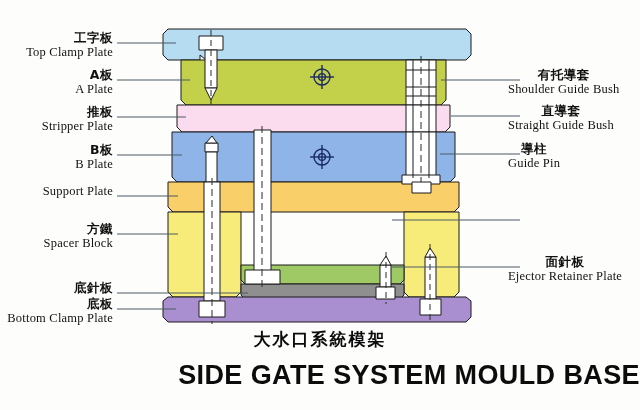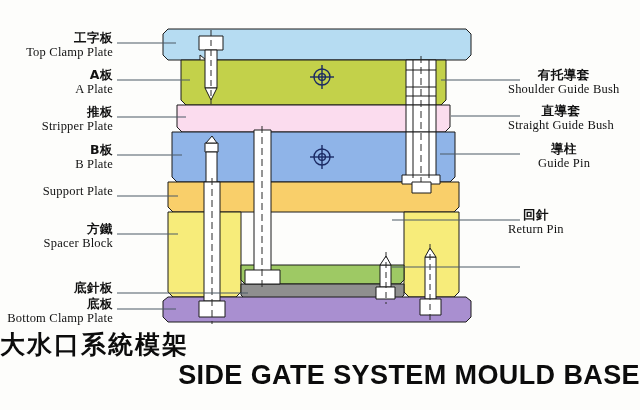--- a/index.html
+++ b/index.html
@@ -24,22 +24,23 @@
     font-size:12.5px;font-weight:400;line-height:15px;
     letter-spacing:.2px;white-space:nowrap;
   }
   .lbl-left{text-align:right;}
   .lbl-left .cn,.lbl-left .en{text-align:right;}
   .lbl-right{text-align:center;}
 
   
   #title-cn{
     position:absolute;left:0;right:0;top:316px;
+    text-align:center;
     font-family:Liberation Mono, monospace;
-    font-size:25px;font-weight:700;letter-spacing:2px;color:#0c0c0c;
+    font-size:17px;font-weight:700;letter-spacing:2px;color:#0c0c0c;
   }
   #title-en{
     position:absolute;left:0;right:0;top:348px;
     text-align:right;
     font-family:"Liberation Sans","DejaVu Sans",sans-serif;
     font-size:27px;font-weight:700;letter-spacing:.4px;color:#0c0c0c;
   }
   svg{display:block;}
 </style>
 </head>
@@ -195,27 +196,27 @@
   <div class="label lbl-right" style="left:508px;top:56px;">
     <div class="cn">有托導套</div>
     <div class="en">Shoulder Guide Bush</div>
   </div>
 
   <div class="label lbl-right" style="left:508px;top:92px;">
     <div class="cn">直導套</div>
     <div class="en">Straight Guide Bush</div>
   </div>
 
-  <div class="label lbl-right" style="left:508px;top:130px;margin-left:30px;">
+  <div class="label lbl-right" style="left:508px;top:130px;">
     <div class="cn">導柱</div>
     <div class="en">Guide Pin</div>
   </div>
 
-  <div class="label lbl-right" style="left:508px;top:196px;">
-    <div class="cn">回針</div>
-    <div class="en">Return Pin</div>
-  </div>
-
+
+  <div class="label lbl-right" style="left:508px;top:243px;">
+    <div class="cn">面針板</div>
+    <div class="en">Ejector Retainer Plate</div>
+  </div>
 
   <div id="title-cn">大水口系統模架</div>
   <div id="title-en">SIDE GATE SYSTEM MOULD BASE</div>
 
 </div>
 
 </body></html>

